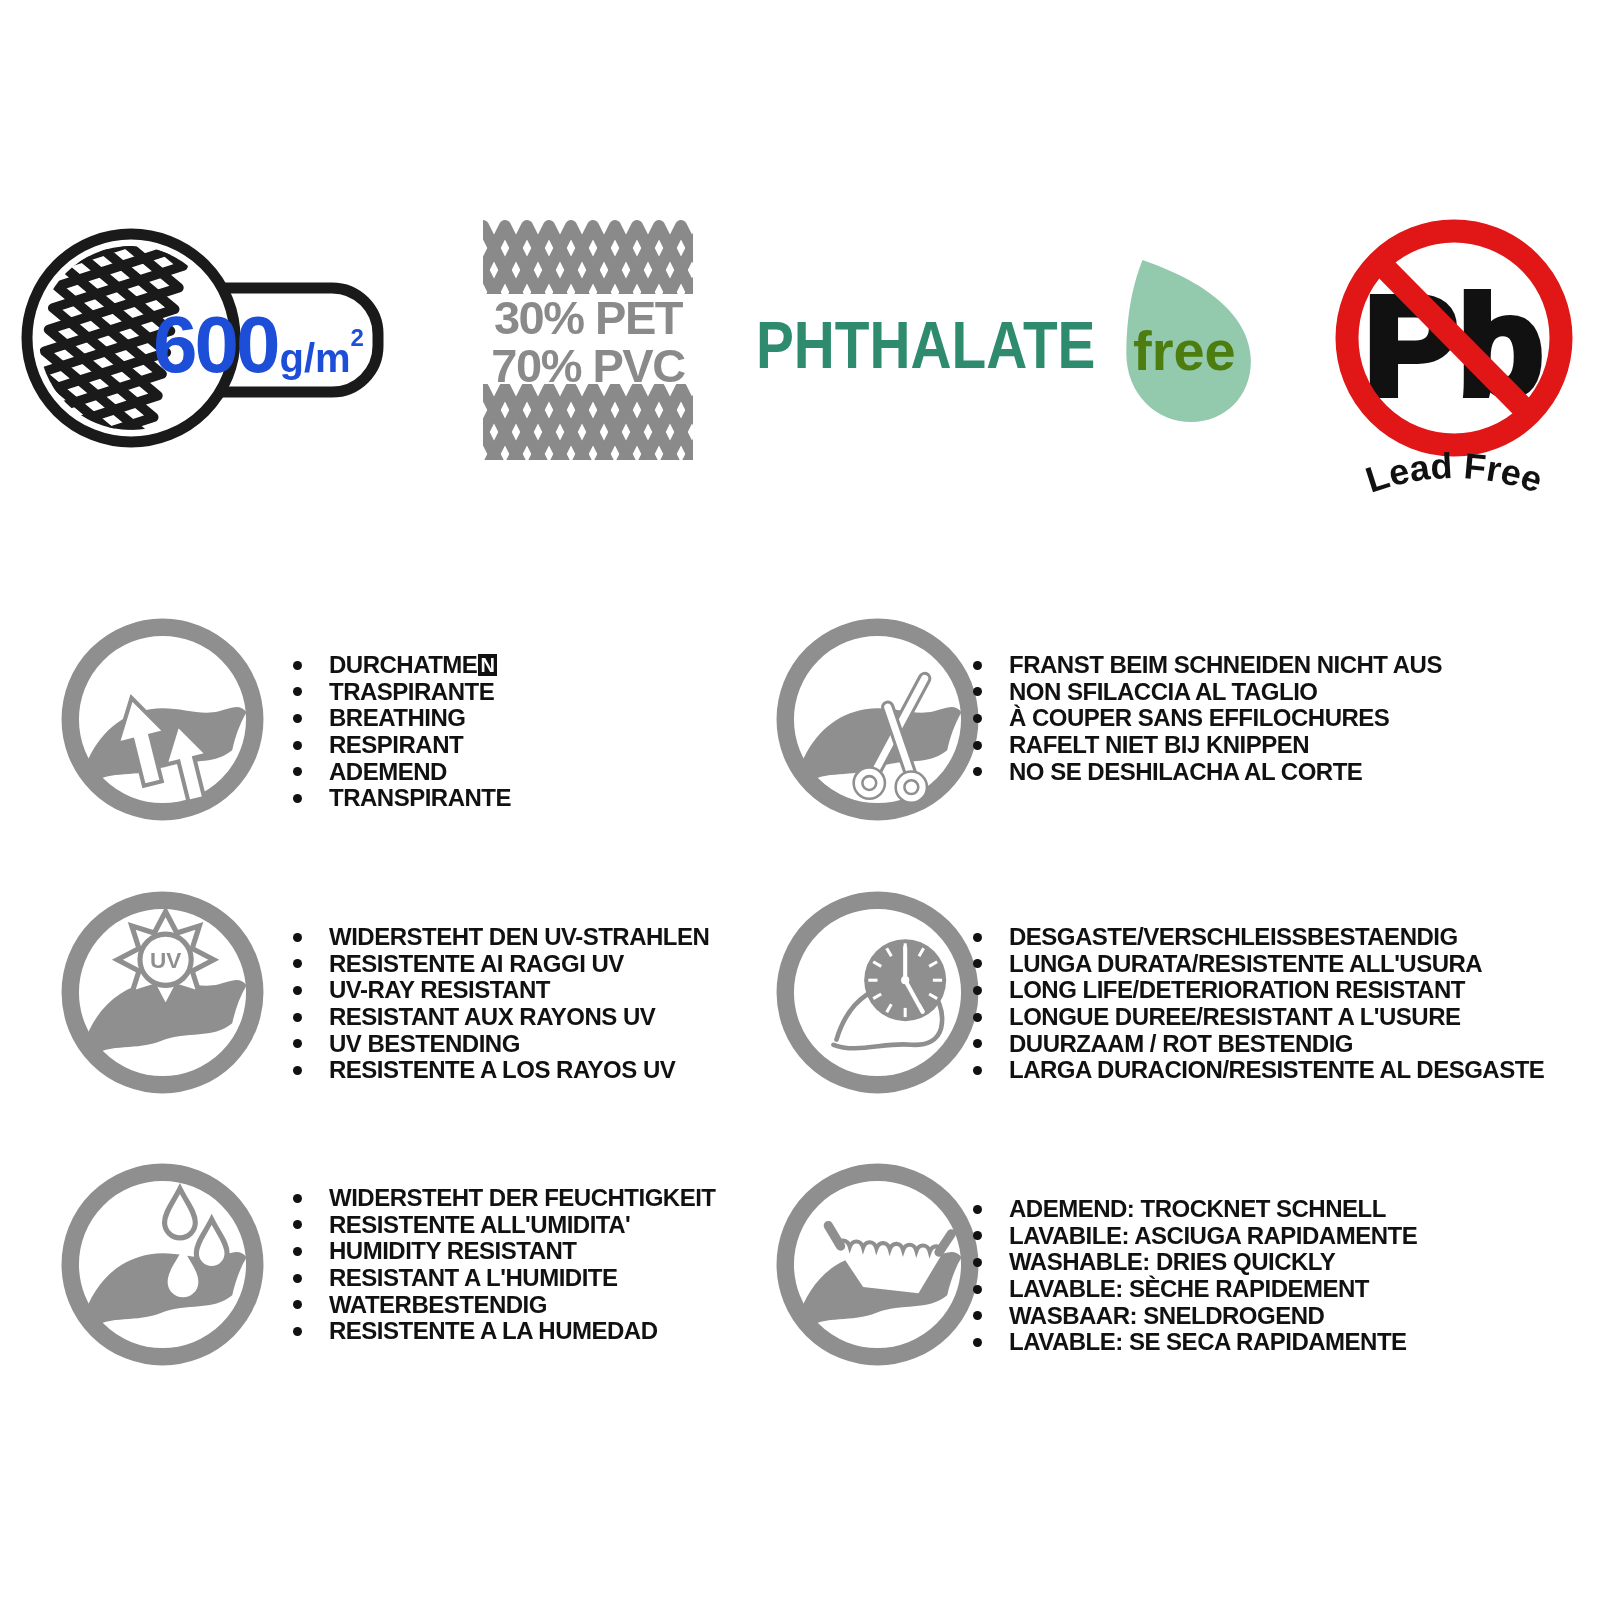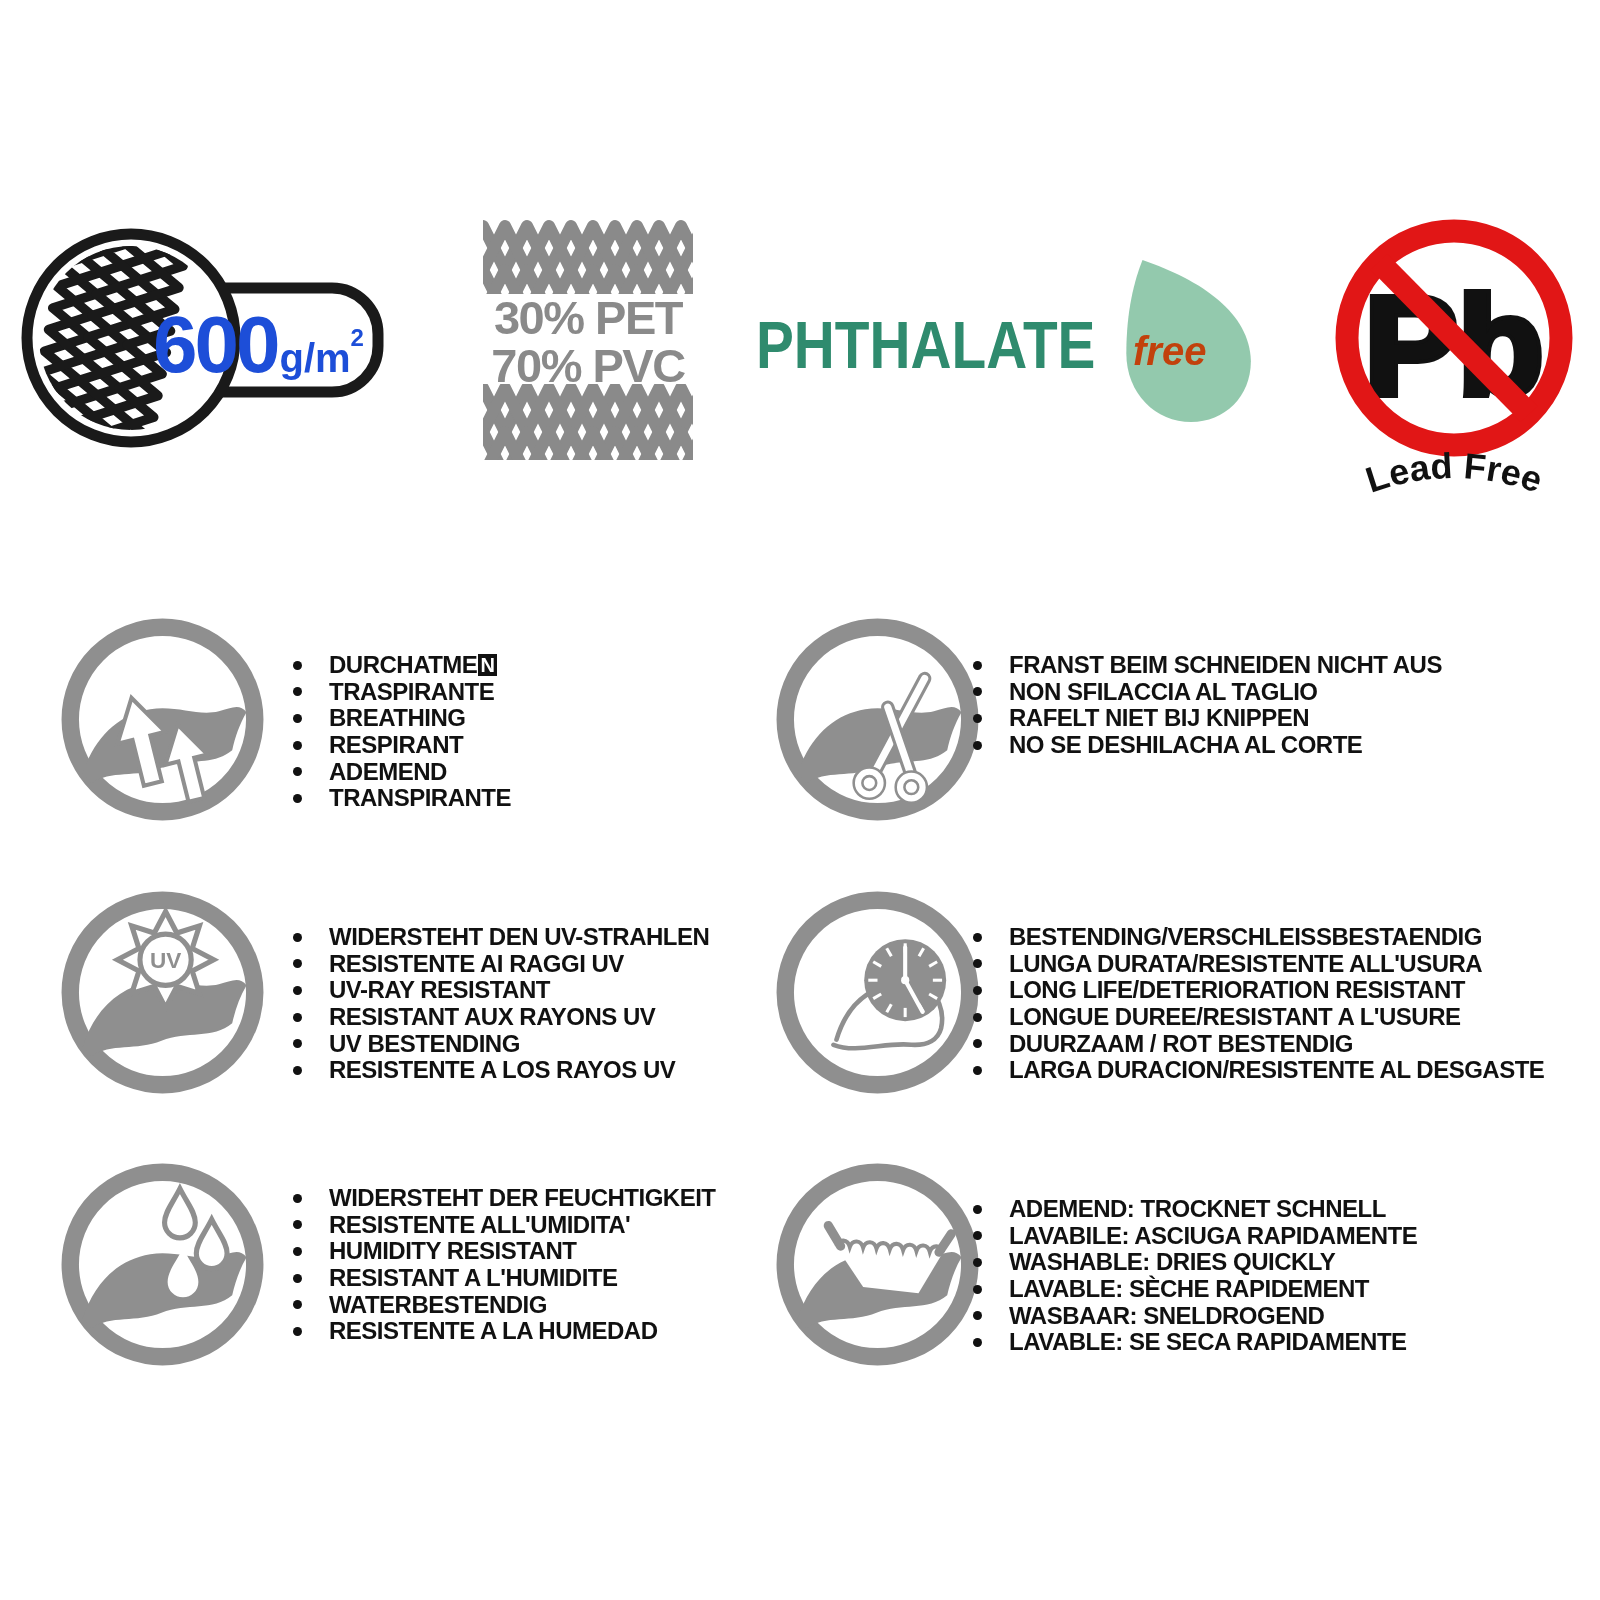--- a/index.html
+++ b/index.html
@@ -31,22 +31,22 @@
   .comp-line.l1 { top:76px; }
   .comp-line.l2 { top:124px; }
 
   .phth-word {
     position:absolute; left:6px; top:57px; font-size:66px; font-weight:bold;
     color:#2f8b6e; letter-spacing:0px; line-height:66px; white-space:nowrap;
     transform:scaleX(0.86); transform-origin:0 50%;
   }
   .leaf-svg { position:absolute; left:360px; top:5px; }
   .leaf-word {
-    position:absolute; left:383px; top:68px; font-size:40px; font-weight:bold;
-    color:#c2410c; line-height:56px; letter-spacing:0; white-space:nowrap;font-style:italic;
+    position:absolute; left:383px; top:68px; font-size:56px; font-weight:bold;
+    color:#4d7c0f; line-height:56px; letter-spacing:0; white-space:nowrap;
   }
 
   
   .f-icon { position:absolute; width:205px; height:205px; }
   #icon-breathing { left:60px;  top:617px; }
   #icon-nofray    { left:775px; top:617px; }
   #icon-uv        { left:60px;  top:890px; }
   #icon-durable   { left:775px; top:890px; }
   #icon-humidity  { left:60px;  top:1162px; }
   #icon-washable  { left:775px; top:1162px; }
@@ -277,20 +277,24 @@
     <li>
       <span class="dot"></span>
       <span class="txt">FRANST BEIM SCHNEIDEN NICHT AUS</span>
     </li>
     <li>
       <span class="dot"></span>
       <span class="txt">NON SFILACCIA AL TAGLIO</span>
     </li>
     <li>
       <span class="dot"></span>
+      <span class="txt">À COUPER SANS EFFILOCHURES</span>
+    </li>
+    <li>
+      <span class="dot"></span>
       <span class="txt">RAFELT NIET BIJ KNIPPEN</span>
     </li>
     <li>
       <span class="dot"></span>
       <span class="txt">NO SE DESHILACHA AL CORTE</span>
     </li>
   </ul>
 <ul class="f-list" id="list-uv">
     <li>
       <span class="dot"></span>
@@ -313,21 +317,21 @@
       <span class="txt">UV BESTENDING</span>
     </li>
     <li>
       <span class="dot"></span>
       <span class="txt">RESISTENTE A LOS RAYOS UV</span>
     </li>
   </ul>
 <ul class="f-list" id="list-durable">
     <li>
       <span class="dot"></span>
-      <span class="txt">BESTENDING/VERSCHLEISSBESTAENDIG</span>
+      <span class="txt">DESGASTE/VERSCHLEISSBESTAENDIG</span>
     </li>
     <li>
       <span class="dot"></span>
       <span class="txt">LUNGA DURATA/RESISTENTE ALL'USURA</span>
     </li>
     <li>
       <span class="dot"></span>
       <span class="txt">LONG LIFE/DETERIORATION RESISTANT</span>
     </li>
     <li>

